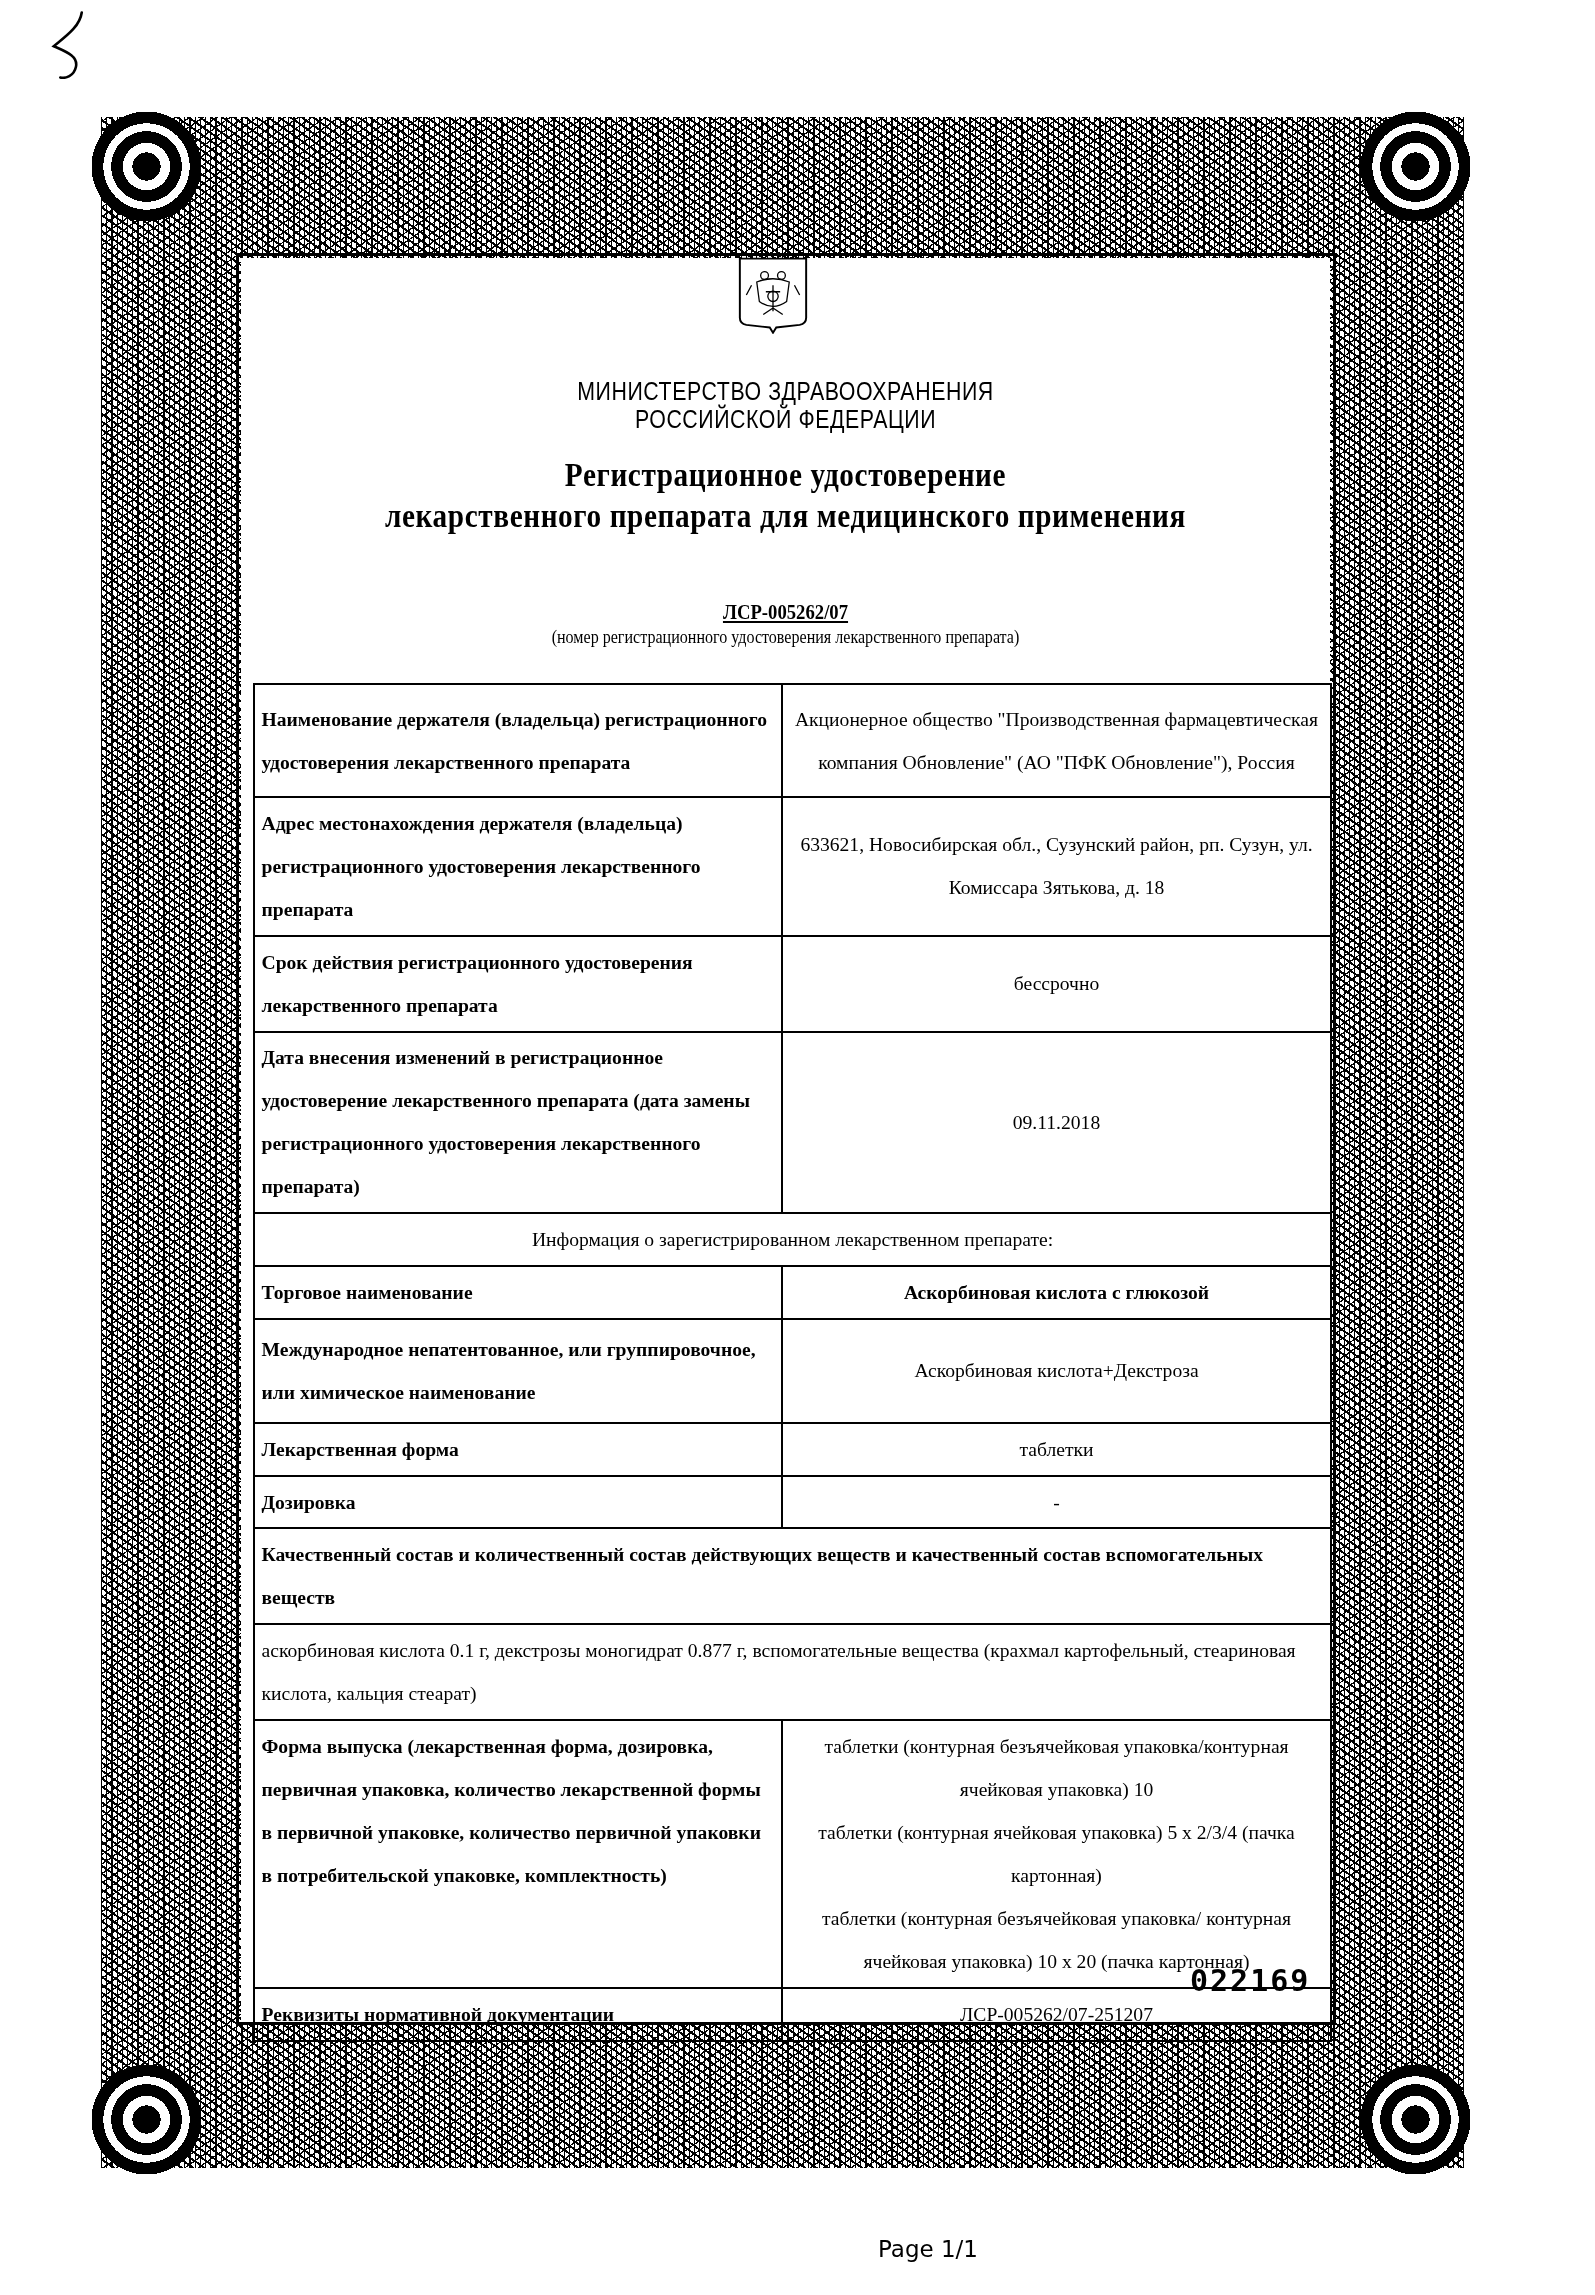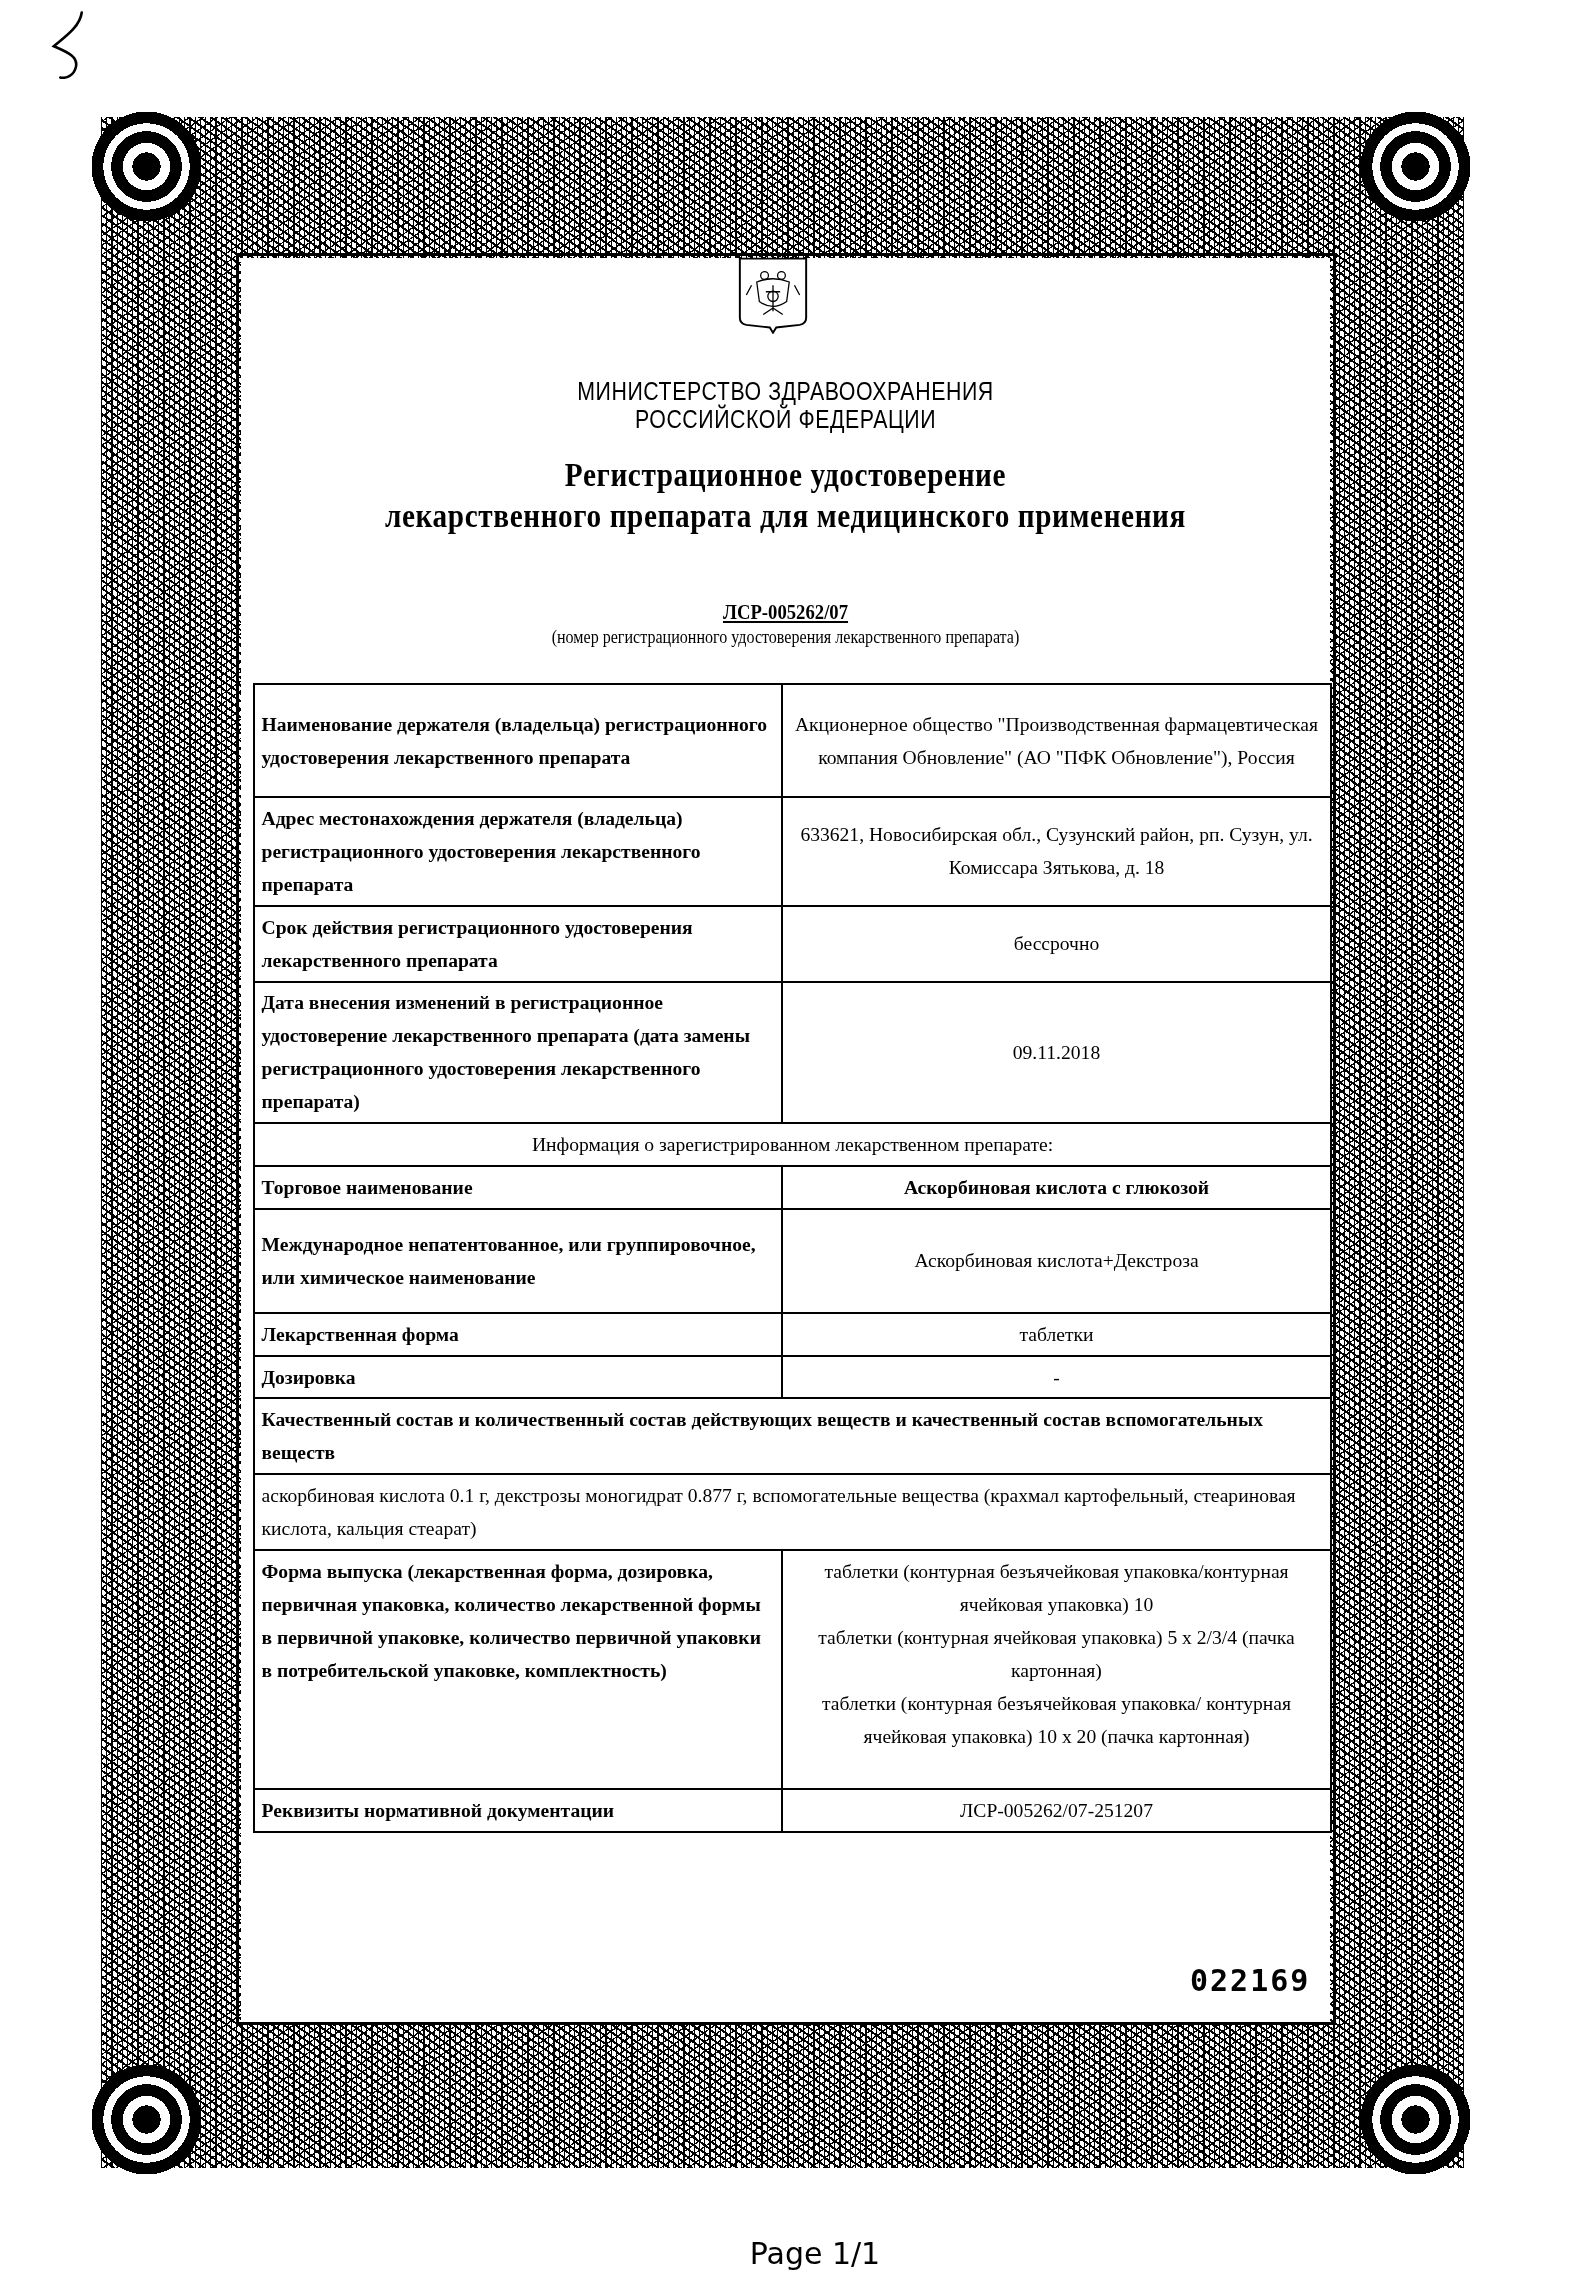--- a/index.html
+++ b/index.html
@@ -28,29 +28,29 @@
 
   .center-text { left:241px; width:1089px; text-align:center; }
   .ministry { font-family:"Liberation Sans Narrow","Liberation Sans", sans-serif; font-size:26px; letter-spacing:0.7px; transform:scaleX(0.82); }
   .title { font-size:34px; font-weight:bold; letter-spacing:0.7px; transform:scaleX(0.86); }
   .regnum { font-size:22px; font-weight:bold; text-decoration:underline; transform:scaleX(0.85); }
   .regsub { font-size:19.6px; transform:scaleX(0.82); }
 
   
   .tbl { left:253px; top:683px; width:1077px; border-collapse:collapse; table-layout:fixed; }
   .tbl td { border:2px solid #000; padding:3.9px 6.5px; vertical-align:middle;
-            font-size:19.6px; line-height:33px; }
+            font-size:19.6px; line-height:43px; }
   .tbl td.lbl { font-weight:bold; text-align:left; }
   .tbl td.val { text-align:center; }
   .tbl td.val-left { text-align:center;font-family:Liberation Serif, serif; }
   .tbl td.span { text-align:center; }
   .tbl td.span-left { text-align:left; }
 
   .serial { left:1190px; top:1963px; font-family:"DejaVu Sans Mono","Liberation Mono", monospace; font-size:30px; font-weight:bold; letter-spacing:2px; }
-  .footer { left:652px; width:326px; top:2236px; text-align:center; font-family:"DejaVu Sans","Liberation Sans", sans-serif; font-size:30px; }
+  .footer { left:652px; width:326px; top:2236px; text-align:right; font-family:"DejaVu Sans","Liberation Sans", sans-serif; font-size:23px; }
 </style>
 </head>
 <body>
 
 <svg class="abs hand-mark" viewBox="0 0 60 110">
   <path d="M55 8 C52 30 30 45 12 60 C30 68 50 75 46 92 C43 106 30 110 22 108" fill="none" stroke="#000" stroke-width="4" stroke-linecap="round"></path>
 </svg>
 
 <div class="abs frame" style="border:none; background:
        repeating-linear-gradient(35deg,#000 0 2px,transparent 2px 6.5px),

